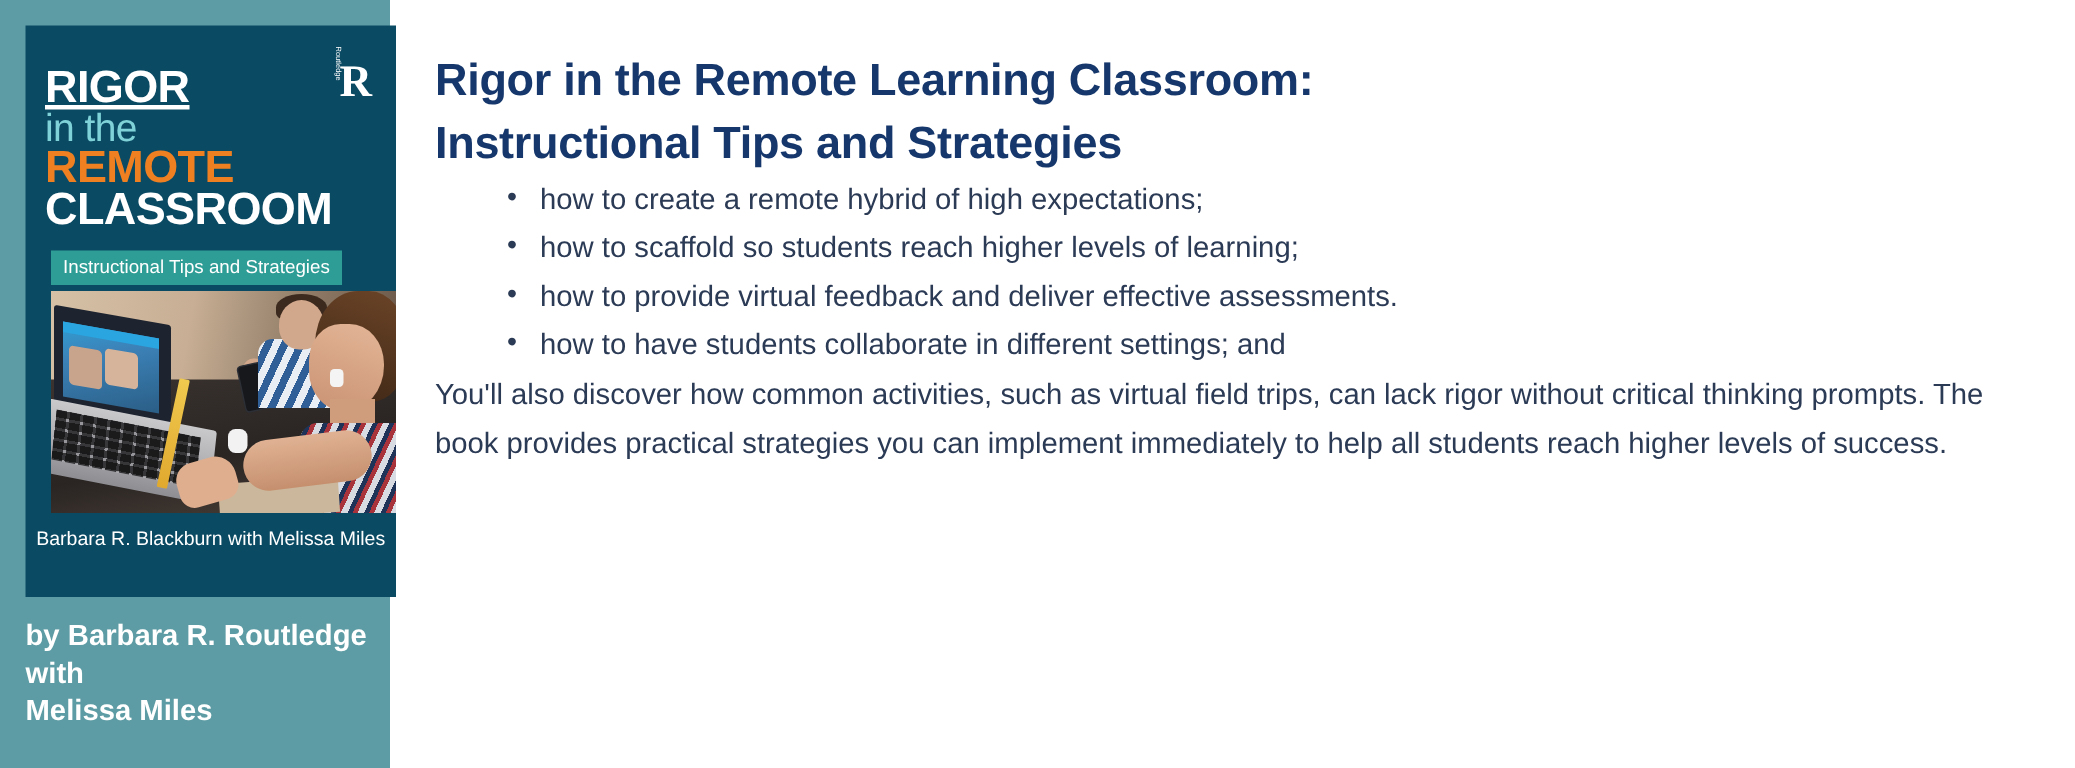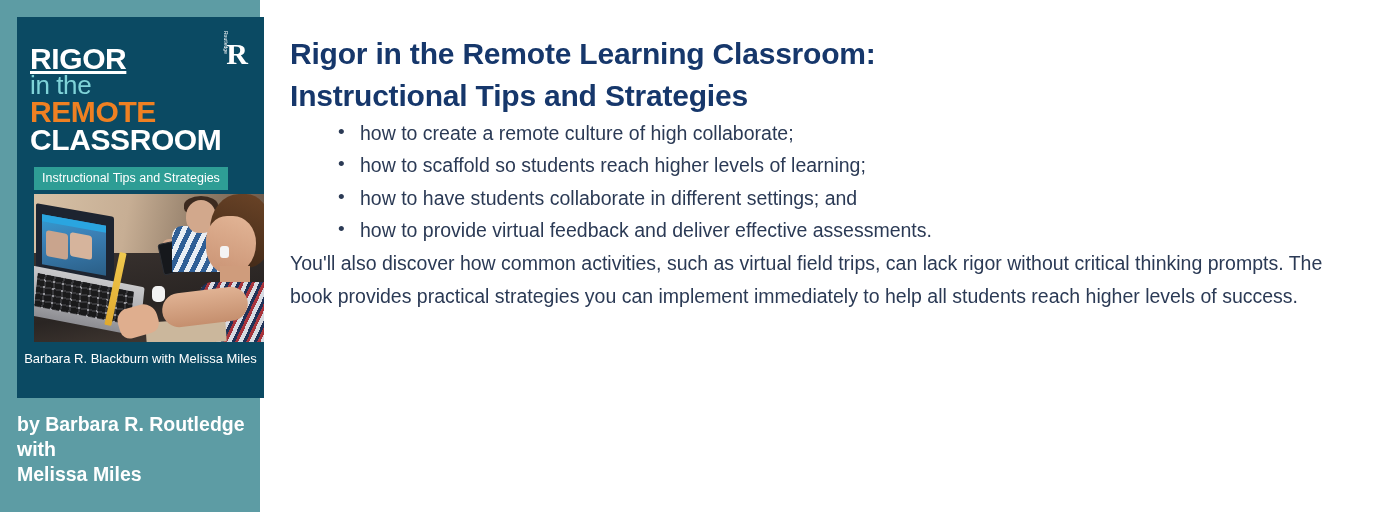--- a/index.html
+++ b/index.html
@@ -365,20 +365,20 @@
 
 <div class="content">
 
   <h1 class="main-title">
     <span class="tl">Rigor in the Remote Learning Classroom:</span>
     <span class="tl">Instructional Tips and Strategies</span>
   </h1>
 
 
   <ul class="bullets">
-    <li>how to create a remote culture of high collaborate;</li>
+    <li>how to create a remote hybrid of high expectations;</li>
     <li>how to scaffold so students reach higher levels of learning;</li>
+    <li>how to provide virtual feedback and deliver effective assessments.</li>
     <li>how to have students collaborate in different settings; and</li>
-    <li>how to provide virtual feedback and deliver effective assessments.</li>
   </ul>
 
   <p class="para para-outro">You'll also discover how common activities, such as virtual field trips, can lack rigor without critical thinking prompts. The book provides practical strategies you can implement immediately to help all students reach higher levels of success.</p>
 </div>
 
 </body></html>

